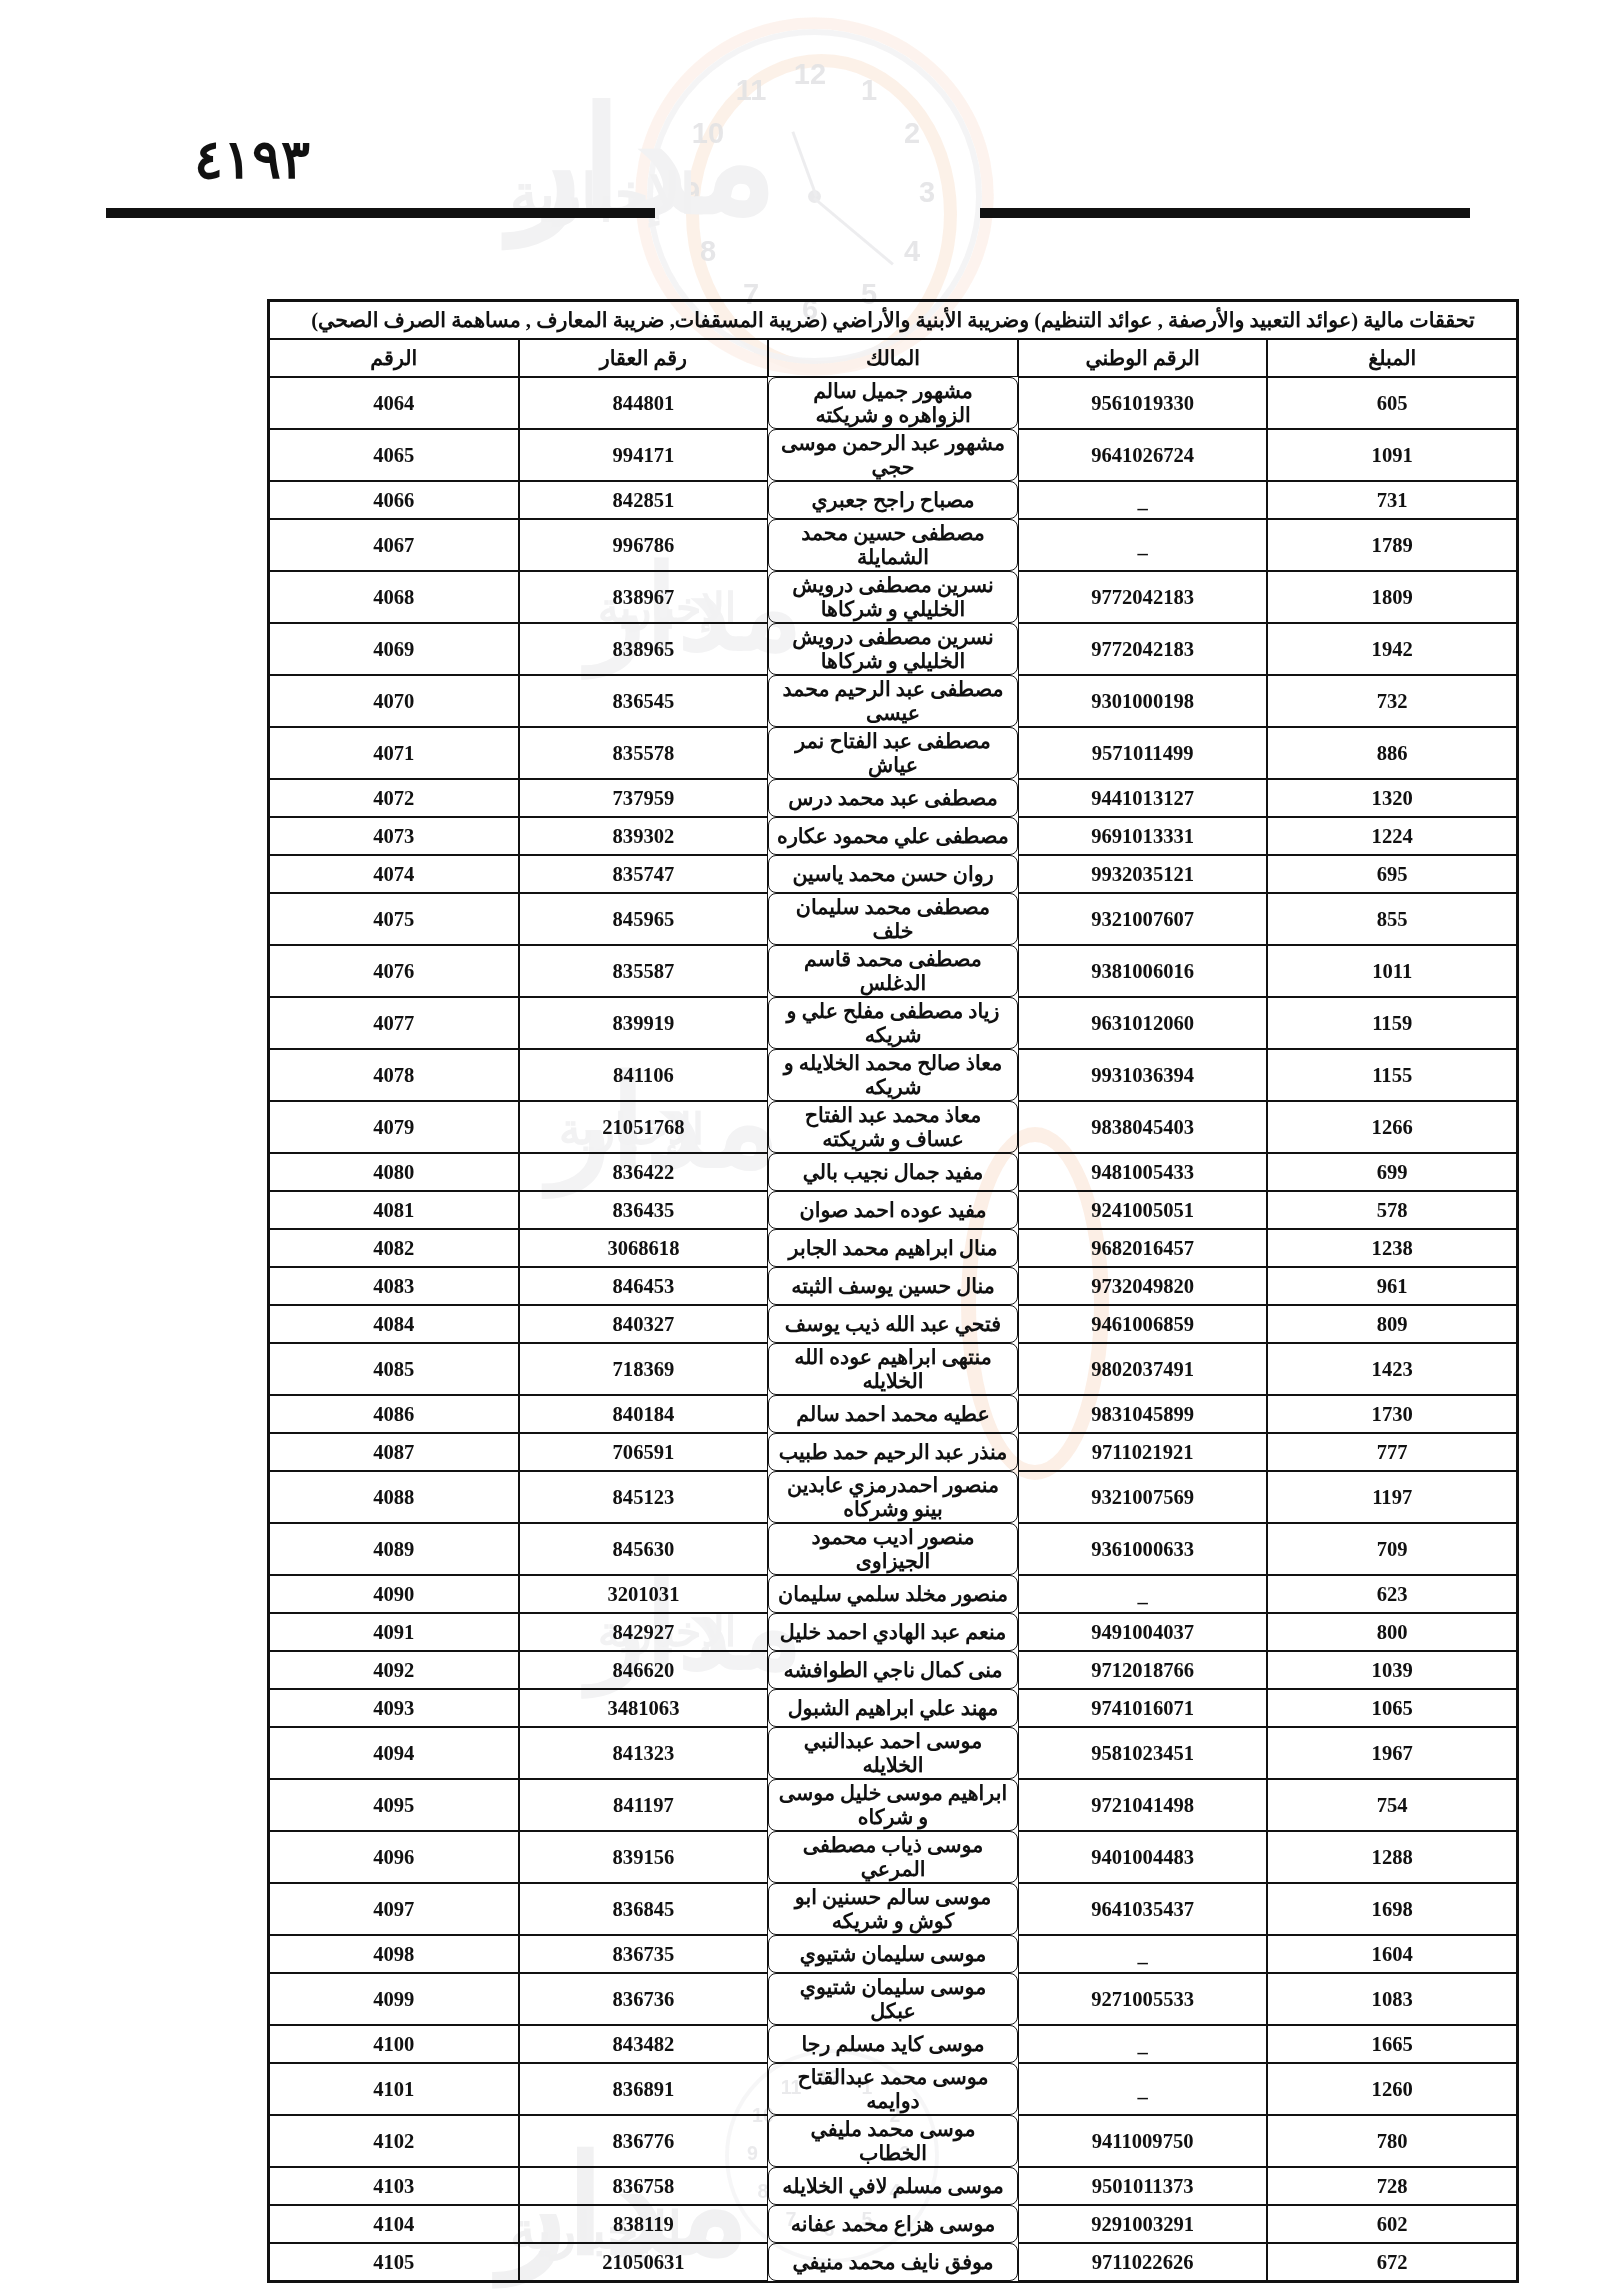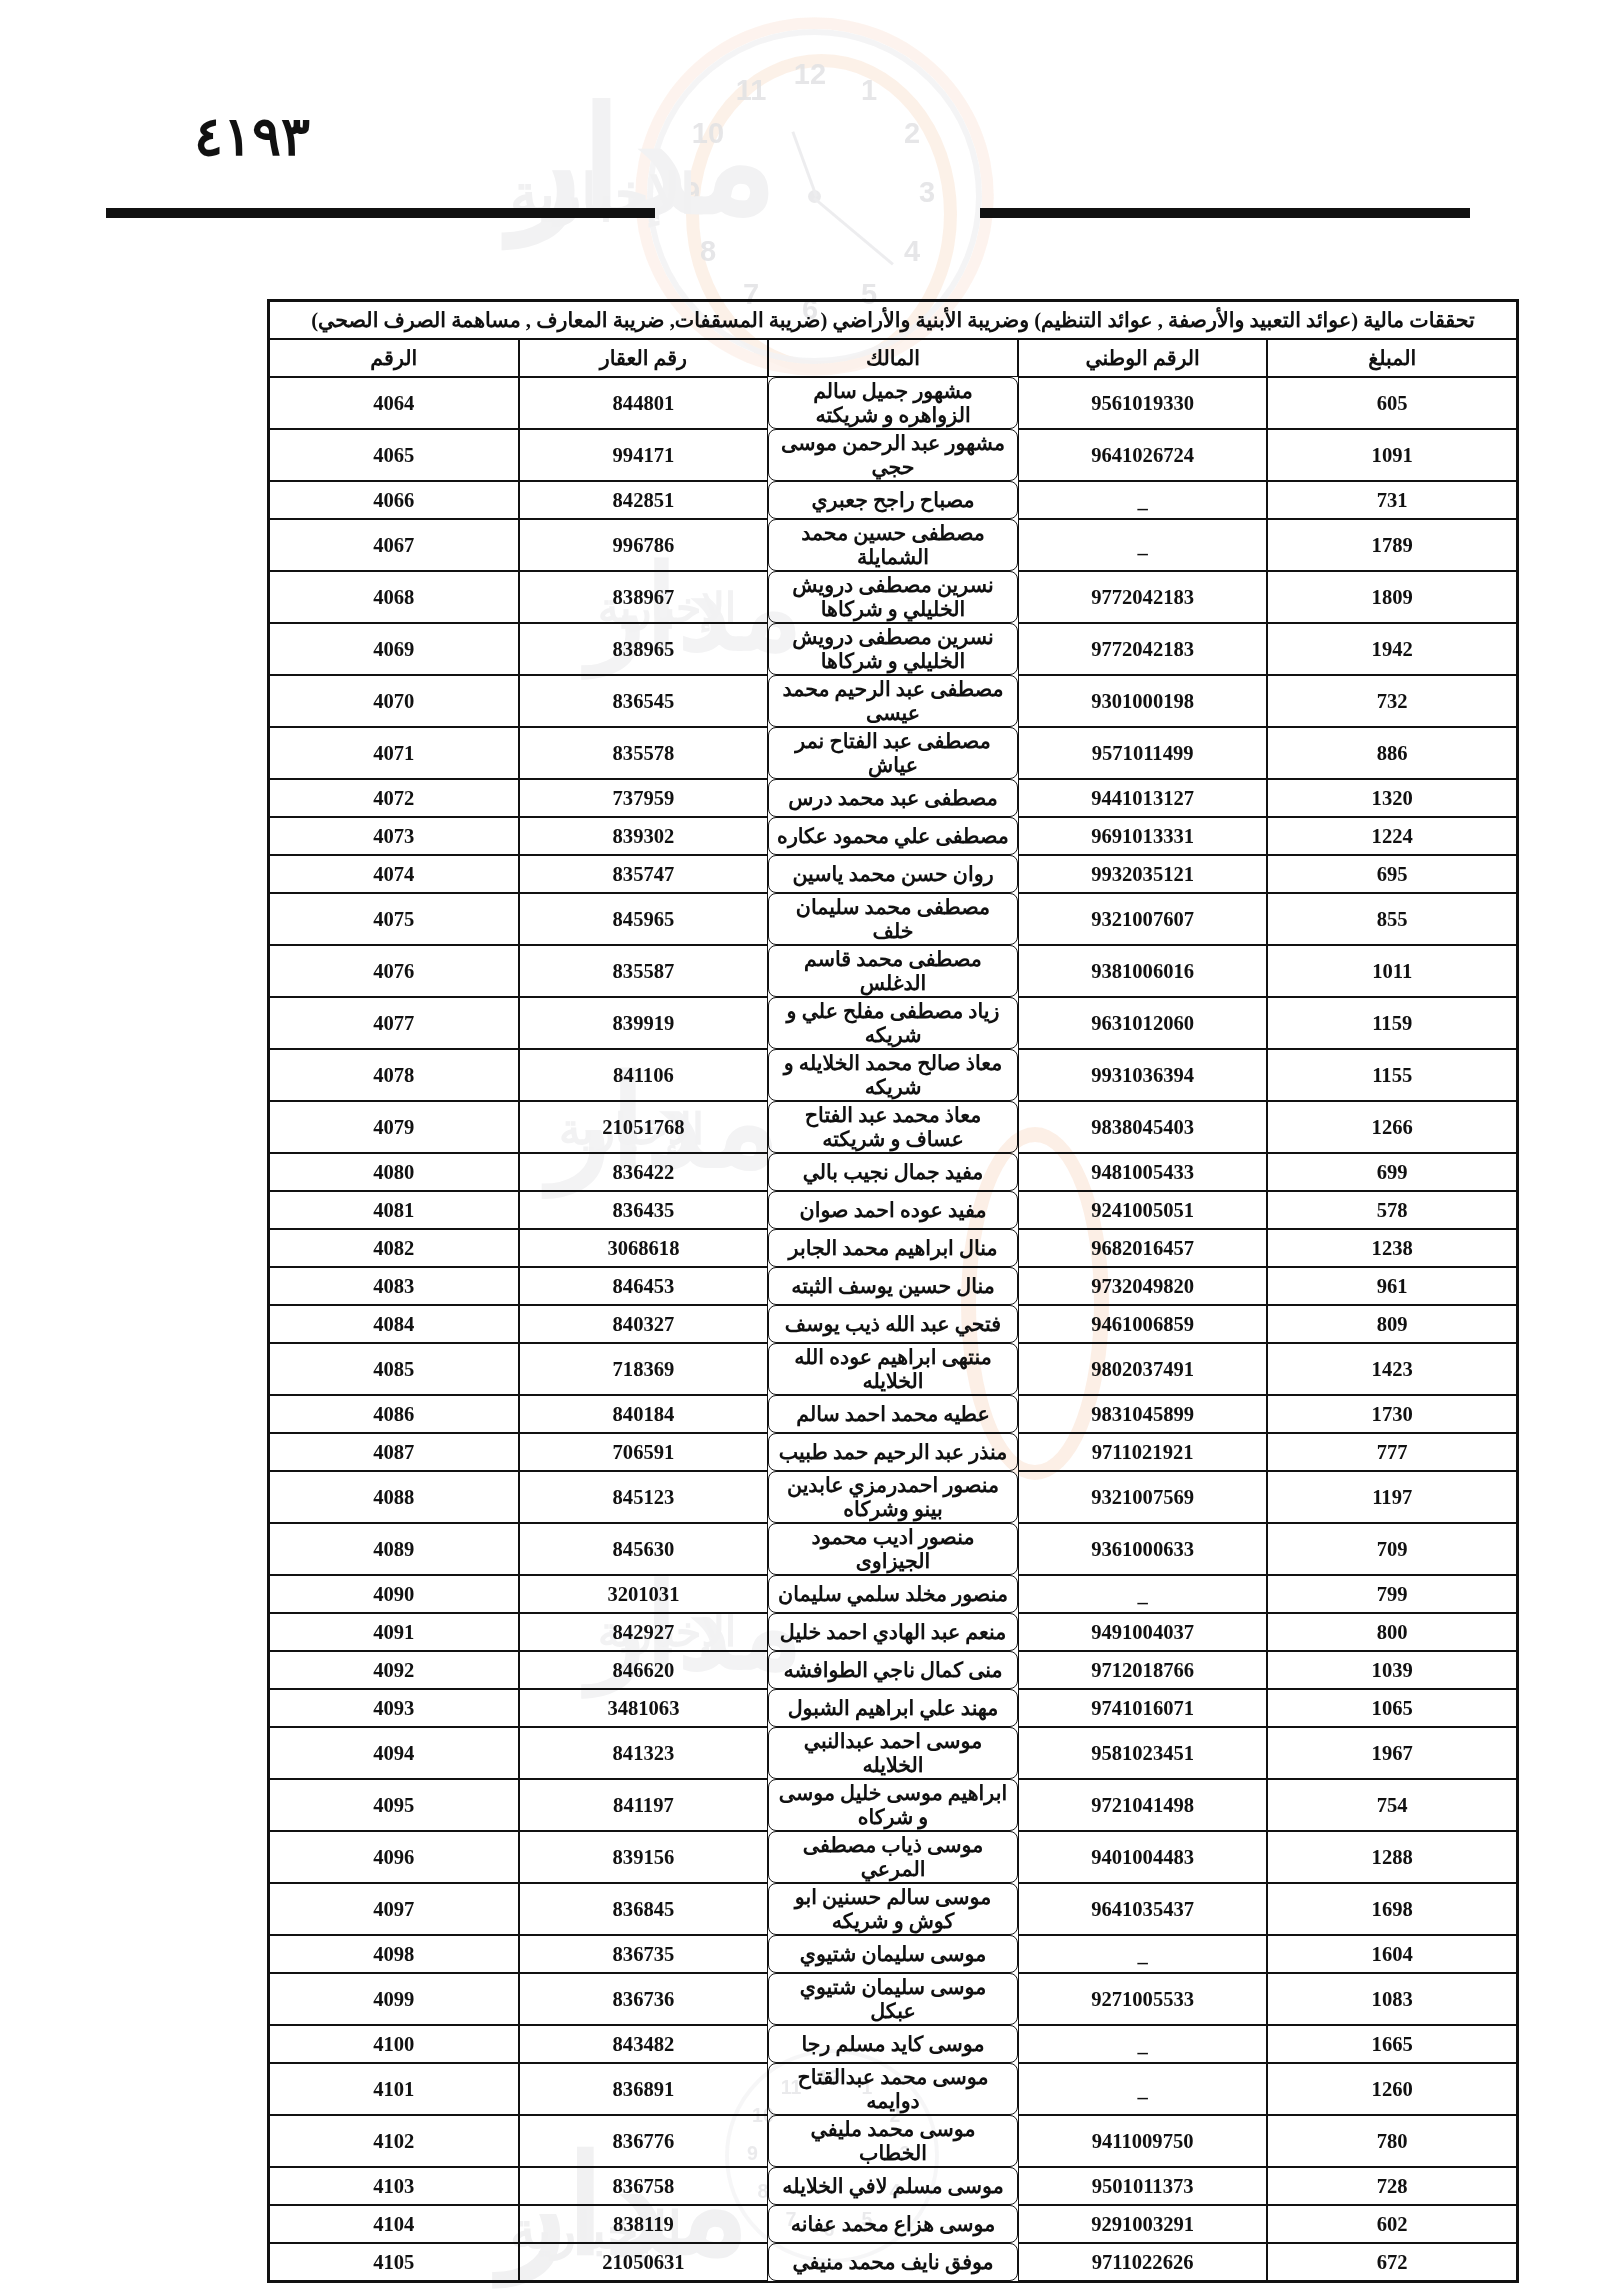--- a/index.html
+++ b/index.html
@@ -96,21 +96,21 @@
     position:relative;
     z-index:2;
     width:1621px;height:2293px;
   }
   .header{
     position:absolute;
     left:0;top:0;width:1621px;height:265px;
   }
   .page-number{
     position:absolute;
-    left:194px;top:105px;
+    left:194px;top:128px;
     font-size:54px;
     font-weight:700;
     color:#111;
     font-family:Liberation Sans, sans-serif;
     letter-spacing:2px;
     direction:rtl;
   }
   .rule-left{
     position:absolute;
     left:106px;top:208px;
@@ -452,21 +452,21 @@
             <td class="numeric">4088</td>
           </tr>
           <tr>
             <td class="numeric">709</td>
             <td class="numeric">9361000633</td>
             <td class="owner">منصور اديب محمود الجيزاوى</td>
             <td class="numeric">845630</td>
             <td class="numeric">4089</td>
           </tr>
           <tr>
-            <td class="numeric">799</td>
+            <td class="numeric">623</td>
             <td class="numeric dash">_</td>
             <td class="owner">منصور مخلد سلمي سليمان</td>
             <td class="numeric">3201031</td>
             <td class="numeric">4090</td>
           </tr>
           <tr>
             <td class="numeric">800</td>
             <td class="numeric">9491004037</td>
             <td class="owner">منعم عبد الهادي احمد خليل</td>
             <td class="numeric">842927</td>

